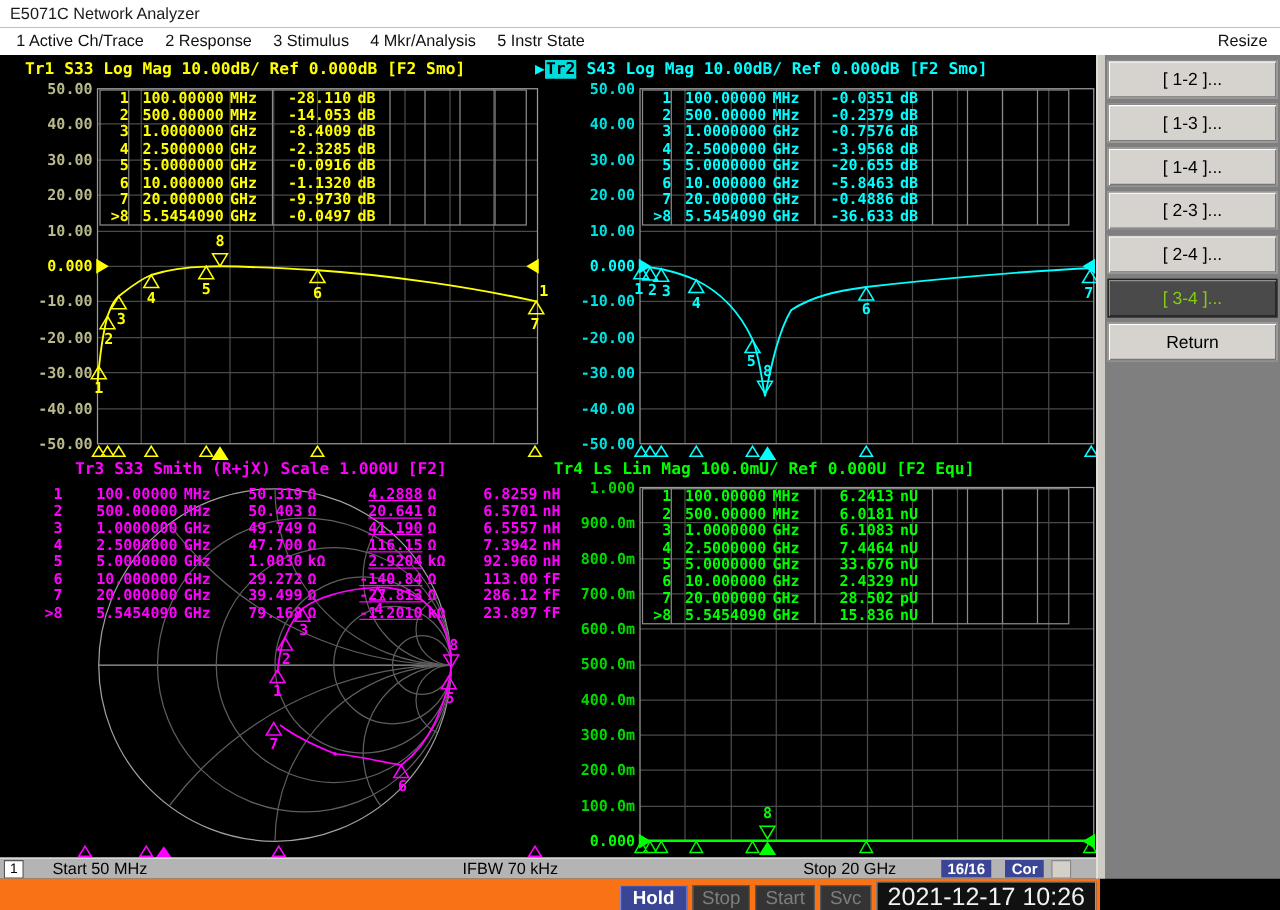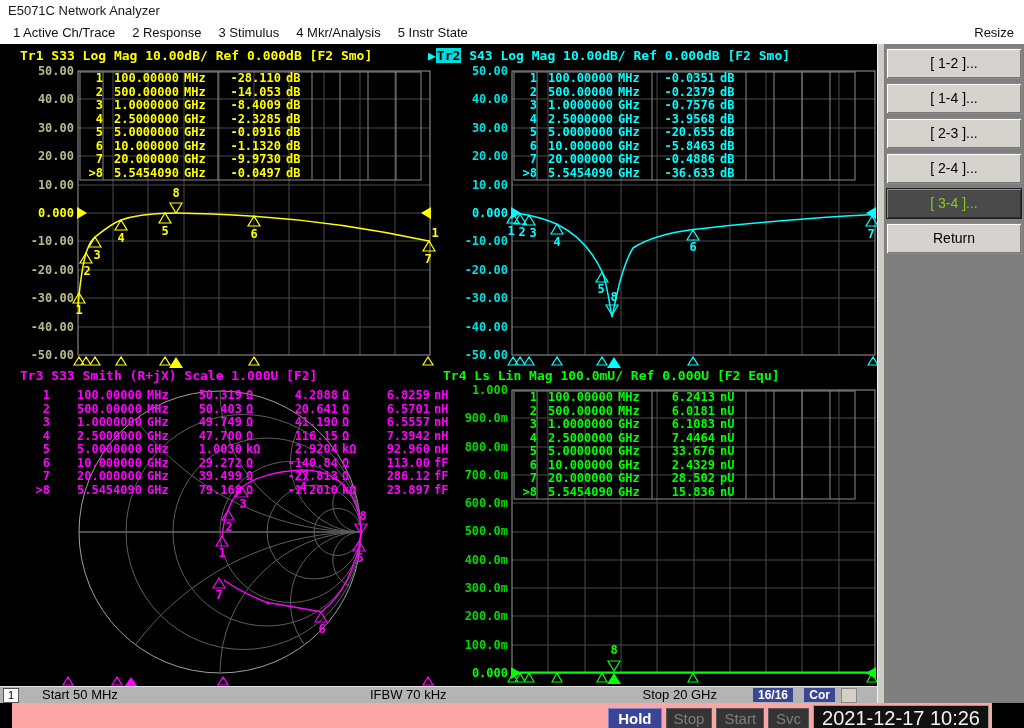--- a/index.html
+++ b/index.html
@@ -25,21 +25,21 @@
   .trM{stroke:#ff00ff;stroke-width:1.4;fill:none;}
   .trG{stroke:#00ff00;stroke-width:2;fill:none;}
   .oy{stroke:#ffff00;fill:none;stroke-width:1.2;}
   .oc{stroke:#00ffff;fill:none;stroke-width:1.2;}
   .om{stroke:#ff00ff;fill:none;stroke-width:1.2;}
   .og{stroke:#00ff00;fill:none;stroke-width:1.2;}
   .fy{fill:#ffff00;}.fc{fill:#00ffff;}.fm{fill:#ff00ff;}.fg{fill:#00ff00;}
   .mty{fill:#ffff00;}.mtc{fill:#00ffff;}.mtm{fill:#ff00ff;}.mtg{fill:#00ff00;}
   
   .hdr{position:absolute;font:bold 13px "DejaVu Sans Mono",monospace;white-space:pre;}
-  .hdr.y{color:#ffff00;}.hdr.c{color:#00ffff;}.hdr.m{color:#ff00ff;}.hdr.g{color:#00ff00;}
+  .hdr.y{color:#ffff00;}.hdr.c{color:#00ffff;}.hdr.m{color:#ff00ff;margin-left:40px;}.hdr.g{color:#00ff00;}
   .hdr .hl{background:#00dcdc;color:#000;padding:0 1px;}
   .ylabels{position:absolute;width:64px;display:flex;flex-direction:column;
            justify-content:space-between;text-align:right;
            font:bold 12px "DejaVu Sans Mono",monospace;}
   .ylabels div{height:16px;line-height:16px;}
   .ylabels.y{color:#b9b98c;}.ylabels.y div:nth-child(6){color:#ffff00;}
   .ylabels.c{color:#00e0e0;}.ylabels.c div:nth-child(6){color:#00ffff;}
   .ylabels.g{color:#00d800;}.ylabels.g div:nth-child(11){color:#00ff00;}
   .mtable{position:absolute;font:bold 12px "DejaVu Sans Mono",monospace;}
   .mtable.y{color:#ffff00;}.mtable.c{color:#00ffff;}.mtable.m{color:#ff00ff;}.mtable.g{color:#00ff00;}
@@ -48,39 +48,39 @@
   .mc-n{width:23px;text-align:right;}
   .mc-f{width:76px;text-align:right;}
   .mc-fu{width:36px;padding-left:5px;}
   .mc-v{width:66px;text-align:right;}
   .mc-vu{width:28px;padding-left:5px;}
   .s-n{width:30px;text-align:right;}
   .s-f{width:92px;text-align:right;}
   .s-fu{width:34px;padding-left:5px;}
   .s-r{width:66px;text-align:right;}
   .s-ru{width:22px;padding-left:4px;}
-  .s-x{width:74px;text-align:right;}
+  .s-x{width:74px;text-align:right;text-decoration:underline;}
   .s-xu{width:28px;padding-left:4px;}
   .s-l{width:64px;text-align:right;}
   .s-lu{width:26px;padding-left:4px;}
   
   .statusbar{position:absolute;left:0;top:686px;width:877px;height:17px;background:#b4b4b4;
              border-top:1px solid #e2e2e2;box-sizing:border-box;color:#000;font-size:13px;line-height:16px;}
   .ch-box{position:absolute;left:3px;top:1px;width:14px;height:13px;background:#fff;border:1px solid #555;
           font-size:11px;line-height:13px;text-align:center;}
   .st-start{position:absolute;left:42px;top:0;}
   .st-ifbw{position:absolute;left:370px;top:0;}
   .st-stop{position:absolute;right:160px;top:0;}
   .badge{position:absolute;top:1px;height:14px;background:#3b4596;color:#fff;font-size:12px;
          font-weight:bold;line-height:14px;padding:0 5px;}
   .b-pts{right:84px;}
   .b-cor{right:42px;}
   .st-spare{position:absolute;right:20px;top:1px;width:14px;height:13px;background:#d4d0c8;border:1px solid #888;}
   
-  .bottombar{position:absolute;left:12px;top:703px;width:980px;height:25px;background:#fca5a5;}
+  .bottombar{position:absolute;left:0;top:703px;width:880px;height:25px;background:#f97316;}
   .bb-group{position:absolute;right:3px;top:2px;display:flex;gap:4px;align-items:center;}
   .bb-hold{background:#3b4596;color:#fff;font-size:15px;font-weight:bold;padding:1px 9px;
            border:1px solid #7a84cf;}
   .bb-dis{background:#343434;color:#7e7e7e;font-size:15px;padding:1px 7px;border:1px solid #585858;}
   .bb-clock{background:#111;color:#f2f2f2;font-size:20px;padding:1px 8px;border:1px solid #9a9a9a;}
   
   .divider{position:absolute;left:877px;top:44px;width:7px;height:659px;background:#cfccc6;
            border-left:1px solid #f2f2f2;box-sizing:border-box;}
   .sidebar{position:absolute;left:884px;top:44px;width:140px;height:659px;background:#7f7f7f;}
   .sk-title{margin:2px 2px 4px 2px;height:29px;background:linear-gradient(#4253a8,#2a3482);
@@ -311,20 +311,21 @@
       <span class="bb-dis">Start</span>
       <span class="bb-dis">Svc</span>
       <span class="bb-clock">2021-12-17 10:26</span>
     </div>
   </div>
 
   <div class="divider"></div>
   <div class="sidebar">
     <div>
         <div class="sk-btn">[ 1-2 ]...</div>
+        <div class="sk-btn">[ 1-3 ]...</div>
         <div class="sk-btn">[ 1-4 ]...</div>
         <div class="sk-btn">[ 2-3 ]...</div>
         <div class="sk-btn">[ 2-4 ]...</div>
         <div class="sk-btn selected">[ 3-4 ]...</div>
       </div>
     <div class="sk-btn">Return</div>
   </div>
 
 </div>
 

